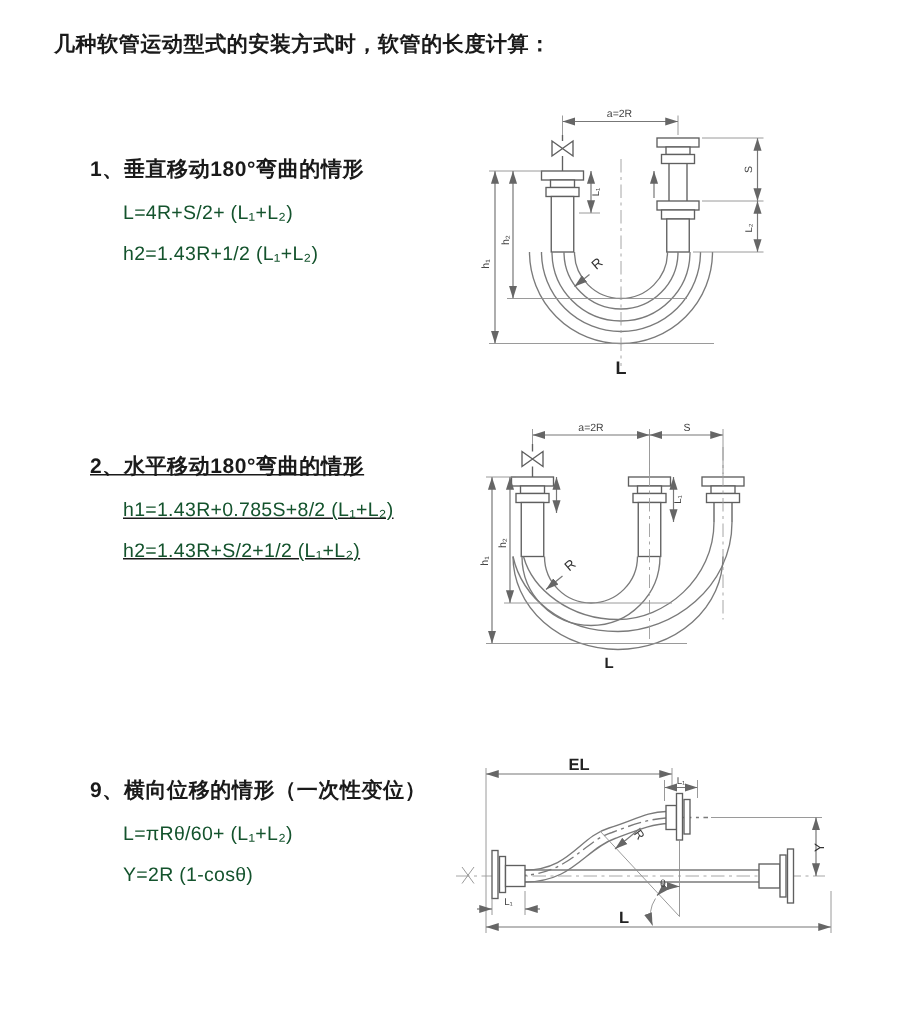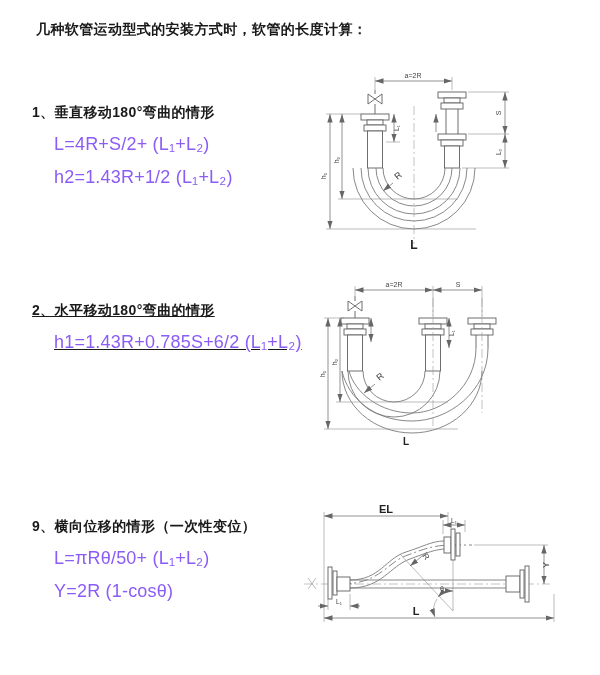--- a/index.html
+++ b/index.html
@@ -4,24 +4,24 @@
 <style>
   html,body { margin:0; padding:0; background:#ffffff; }
   .page {
     position:relative; width:600px; height:665px; background:#fff;
     font-family:"Liberation Sans", sans-serif; color:#1a1a1a; overflow:hidden;
   }
   .title {
     position:absolute; left:36px; top:21px;
     font-size:14px; font-weight:bold; letter-spacing:0.4px;
   }
-  .sec { position:absolute; left:32px; }
+  .sec { position:absolute; left:60px; }
   #sec1 { top:104px; } #sec2 { top:302px;text-decoration:underline; } #sec3 { top:518px; }
   .sec-heading { font-size:14px; font-weight:bold; letter-spacing:0.4px; }
-  .formula { margin-left:22px; margin-top:12px; font-size:18px; letter-spacing:0.2px; color:#8b5cf6; }
+  .formula { margin-left:22px; margin-top:12px; font-size:13px; letter-spacing:0.2px; color:#14532d; }
   .diag { position:absolute; }
   #d1 { left:308px; top:68px; }
   #d2 { left:308px; top:278px; }
   #d3 { left:296px; top:498px; }
   .ln   { stroke:#777; stroke-width:0.8; fill:none; }
   .thin { stroke:#8f8f8f; stroke-width:0.6; fill:none; }
   .pipe rect { stroke:#5f5f5f; stroke-width:0.9; fill:#fff; }
   .pipe line, .pipe path { stroke:#5f5f5f; stroke-width:0.9; fill:none; }
   .hose path, .hose line { stroke:#7a7a7a; stroke-width:0.9; fill:none; }
   .cl { stroke:#9c9c9c; stroke-width:0.6; fill:none; stroke-dasharray:9 3 2 3; }
@@ -53,26 +53,27 @@
   <div class="title">几种软管运动型式的安装方式时，软管的长度计算：</div>
 
   <section class="sec" id="sec1">
     <div class="sec-heading">1、垂直移动180°弯曲的情形</div>
     <div class="formula">L=4R+S/2+ (L₁+L₂)</div>
     <div class="formula">h2=1.43R+1/2 (L₁+L₂)</div>
   </section>
 
   <section class="sec" id="sec2">
     <div class="sec-heading">2、水平移动180°弯曲的情形</div>
-    <div class="formula">h1=1.43R+0.785S+6/2 (L₁+L₂)</div>
+    <div class="formula">h1=1.43R+0.785S+8/2 (L₁+L₂)</div>
+    <div class="formula">h2=1.43R+S/2+1/2 (L₁+L₂)</div>
   </section>
 
   <section class="sec" id="sec3">
     <div class="sec-heading">9、横向位移的情形（一次性变位）</div>
-    <div class="formula">L=πRθ/50+ (L₁+L₂)</div>
+    <div class="formula">L=πRθ/60+ (L₁+L₂)</div>
     <div class="formula">Y=2R (1-cosθ)</div>
   </section>
 
   <svg id="d1" class="diag" width="292" height="192" viewBox="0 0 292 192">
 
     <g>
       <line class="ln" x1="67" y1="13" x2="144" y2="13" marker-start="url(#arr)" marker-end="url(#arr)"></line>
       <line class="thin" x1="67" y1="9" x2="67" y2="22"></line>
       <line class="thin" x1="144" y1="9" x2="144" y2="22"></line>
     </g>

